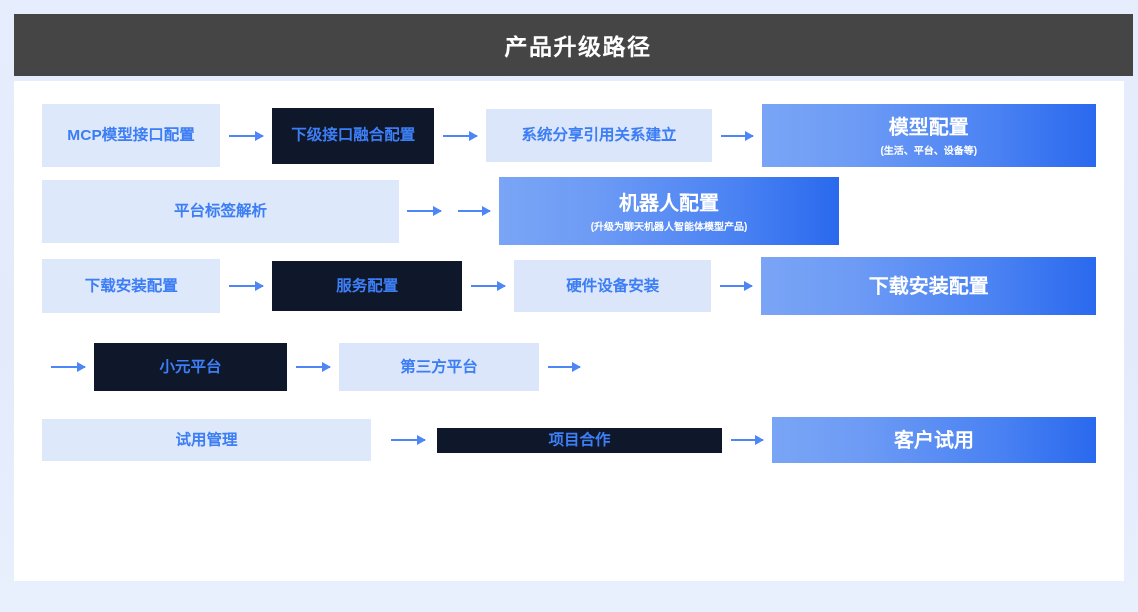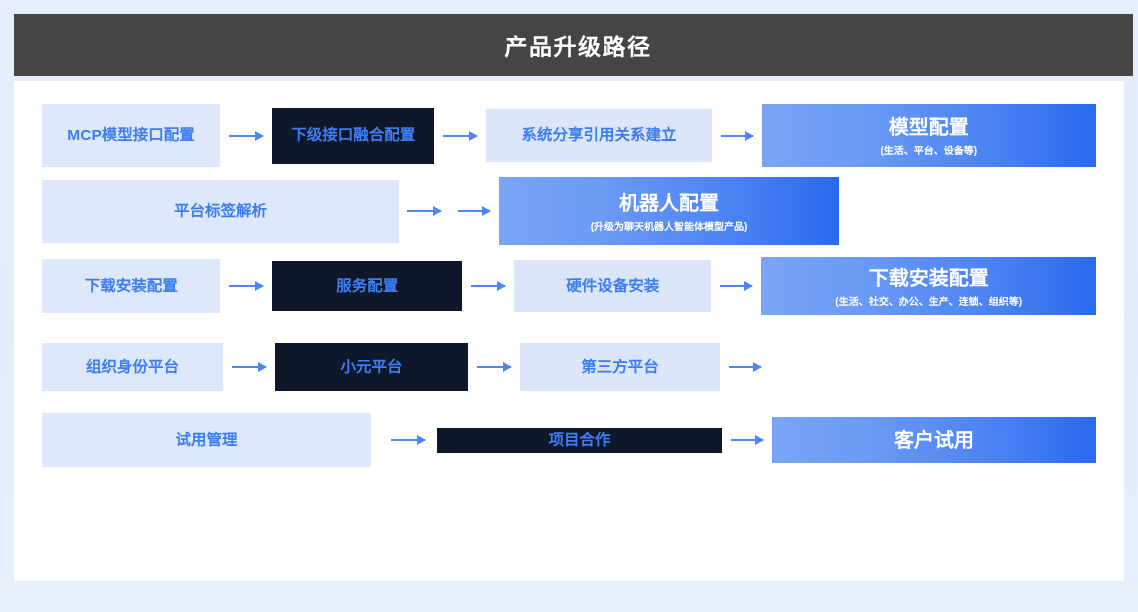--- a/index.html
+++ b/index.html
@@ -223,28 +223,24 @@
           <span class="main">硬件设备安装</span>
         </div>
         <div class="spacer" style="width:9px;"></div>
         <div class="arrow" style="width:32px;">
           <span class="shaft"></span>
             <span class="head"></span>
         </div>
         <div class="spacer" style="width:9px;"></div>
         <div class="node result" style="width:340px;height:58px;">
           <span class="main">下载安装配置</span>
-          <span class="sub">(生活、社交、办公、生产、连锁、组织等)</span>
         </div>
       </div>
 
       <div class="row" style="height:72px;margin-bottom:14px;">
-        <div class="node step-shade-a" style="width:181px;height:48px;">
-          <span class="main">组织身份平台</span>
-        </div>
         <div class="spacer" style="width:9px;"></div>
         <div class="arrow" style="width:34px;">
           <span class="shaft"></span>
             <span class="head"></span>
         </div>
         <div class="spacer" style="width:9px;"></div>
         <div class="node step-shade-b" style="width:193px;height:48px;">
           <span class="main">小元平台</span>
         </div>
         <div class="spacer" style="width:9px;"></div>
@@ -258,21 +254,21 @@
         </div>
         <div class="spacer" style="width:9px;"></div>
         <div class="arrow" style="width:32px;">
           <span class="shaft"></span>
             <span class="head"></span>
         </div>
         <div class="spacer" style="width:9px;"></div>
       </div>
 
       <div class="row" style="height:46px;margin-bottom:0;">
-        <div class="node step-shade-a" style="width:345px;height:54px;">
+        <div class="node step-shade-a" style="width:345px;height:42px;">
           <span class="main">试用管理</span>
         </div>
         <div class="spacer" style="width:20px;"></div>
         <div class="arrow" style="width:34px;">
           <span class="shaft"></span>
             <span class="head"></span>
         </div>
         <div class="spacer" style="width:12px;"></div>
         <div class="node step-shade-b" style="width:299px;height:25px;">
           <span class="main">项目合作</span>

